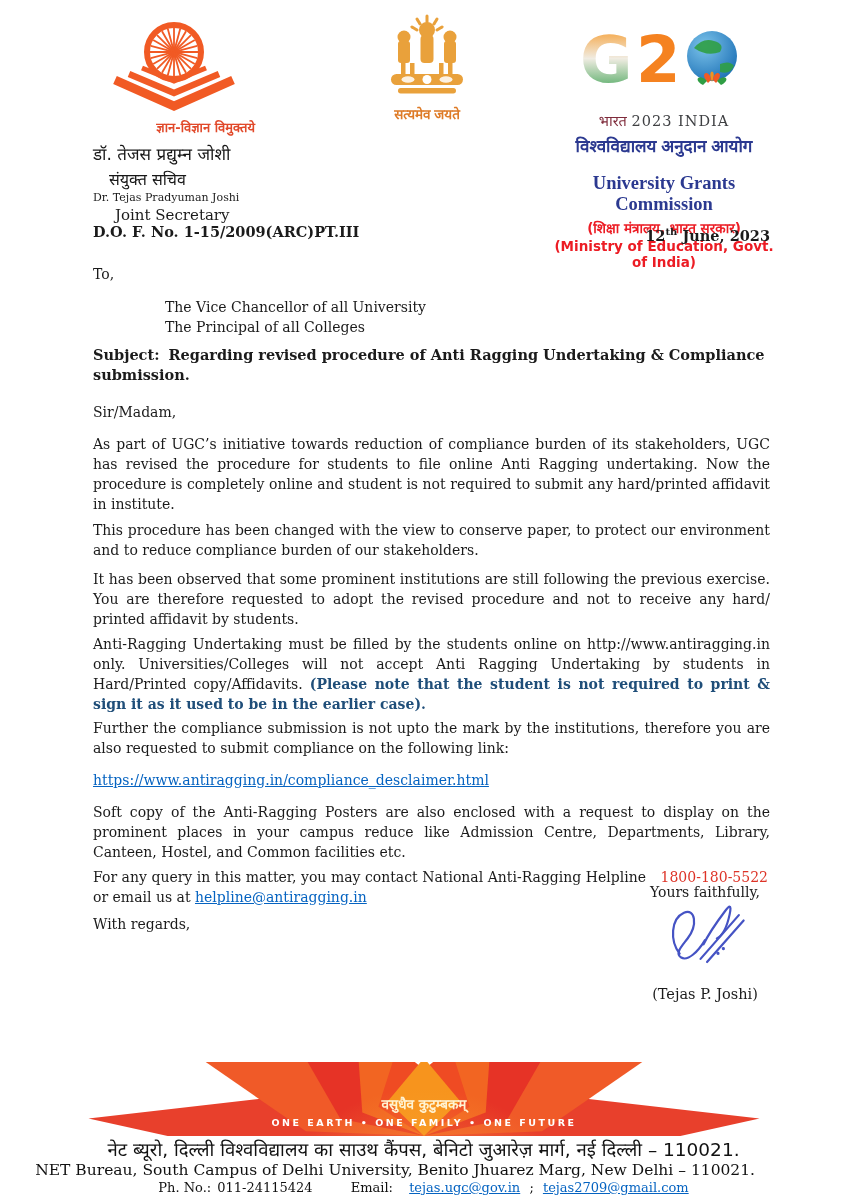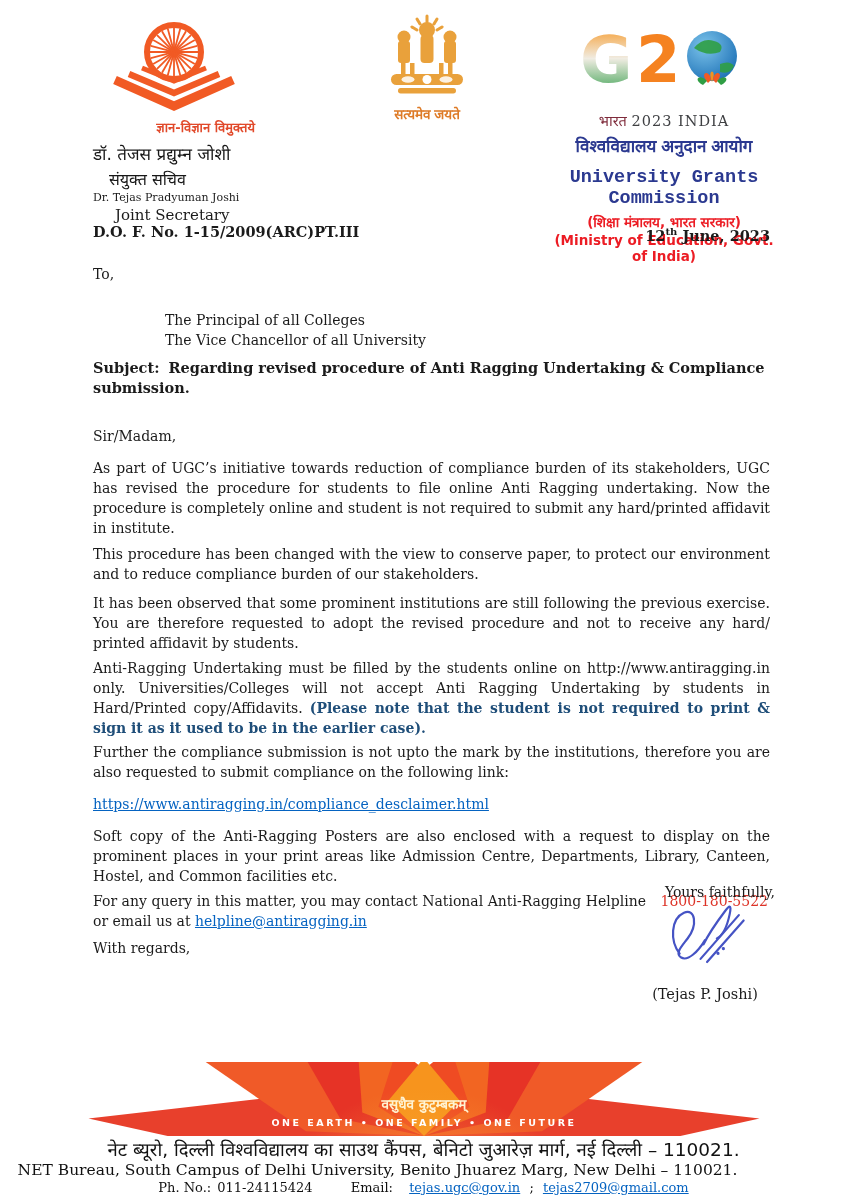--- a/index.html
+++ b/index.html
@@ -17,51 +17,51 @@
   .off-desg-en{font-size:15px;margin:2px 0 0 22px;}
 
   .hdr-center{position:absolute;left:352px;top:12px;width:150px;text-align:center;}
   .emblem-motto{font-family:Liberation Sans, sans-serif;font-size:13.5px;font-weight:bold;color:#de7b27;margin-top:3px;}
 
   .hdr-right{position:absolute;left:548px;top:20px;width:232px;text-align:center;}
   .g20-tagline{font-size:14.5px;margin-top:2px;}
   .g20-tagline .bharat{color:#7e2a3a;font-weight:normal;font-family:"DejaVu Sans",sans-serif;}
   .g20-tagline .yearindia{color:#3f4043;letter-spacing:1px;}
   .ugc-name-hi{font-family:Liberation Sans, sans-serif;font-size:17px;font-weight:bold;color:#2b3990;margin-top:4px;}
-  .ugc-name-en{font-family:Liberation Mono, monospace;font-size:18.5px;font-weight:bold;color:#2b3990;margin-top:10px;}
+  .ugc-name-en{font-family:Liberation Serif, serif;font-size:18.5px;font-weight:bold;color:#2b3990;margin-top:16px;}
   .ugc-min-hi{font-family:"DejaVu Sans",sans-serif;font-size:13.5px;font-weight:bold;color:#ec1c24;margin-top:4px;}
   .ugc-min-en{font-family:"DejaVu Sans",sans-serif;font-size:13.5px;font-weight:bold;color:#ec1c24;margin-top:1px;}
 
   
   .body-block{position:absolute;left:93px;top:222px;width:677px;font-size:14px;line-height:20px;}
   .ref-row{display:flex;justify-content:space-between;font-weight:bold;font-size:14.5px;margin-bottom:18px;}
   sup{font-size:10px;}
-  .to-line{margin-bottom:26px;}
+  .to-line{margin-bottom:13px;}
   .addressees{margin-left:72px;margin-bottom:8px;}
-  .subject-line{font-weight:bold;font-size:14.5px;margin-bottom:28px;}
+  .subject-line{font-weight:bold;font-size:14.5px;margin-bottom:17px;}
   .subject-line .subj-text{margin-left:9px;}
   .salutation{margin-bottom:12px;}
   .body-block p{margin:0 0 6px 0;text-align:justify;}
   p.mb9{margin-bottom:9px;} p.mb5{margin-bottom:5px;} p.mb4{margin-bottom:4px;}
   p.mb12{margin-bottom:12px;} p.mb7{margin-bottom:7px;}
   .blue-note{color:#1f4e79;font-weight:bold;}
   .doc-link{color:#0563c1;text-decoration:underline;cursor:pointer;}
   .link-line{margin-bottom:12px;}
   .helpline-num{color:#dd3327;margin-left:10px;margin-right:2px;}
   .closing{margin-bottom:0;}
 
   .sig-block{position:absolute;right:72px;top:884px;width:140px;text-align:center;}
-  .valediction{font-size:14px;text-align:right;}
+  .valediction{font-size:14px;text-align:center;}
   .signatory{font-weight:normal;font-size:14.5px;margin-top:16px;}
 
   
   .footer-art{position:absolute;left:84px;top:1062px;width:680px;height:74px;}
   .addr-hi{position:absolute;left:0;top:1136px;width:847px;text-align:center;
            font-family:"DejaVu Sans",sans-serif;font-size:18.5px;color:#111;}
-  .addr-en{position:absolute;left:0;top:1161px;width:755px;text-align:center;font-size:15.5px;color:#111;}
+  .addr-en{position:absolute;left:0;top:1161px;width:755px;text-align:right;font-size:15.5px;color:#111;}
   .phone-row{position:absolute;left:0;top:1180px;width:847px;text-align:center;font-size:13px;color:#111;}
   .phone-row .lbl{margin-right:6px;} .phone-row .gap{margin-left:34px;margin-right:12px;}
   .email-link{color:#0563c1;text-decoration:underline;cursor:pointer;}
   .email-sep{margin:0 5px;}
 </style>
 </head>
 <body>
 
 <div class="page">
 
@@ -170,41 +170,41 @@
 
   <div class="body-block">
     <div class="ref-row">
       <span>D.O. F. No. 1-15/2009(ARC)PT.III</span>
       <span><span>12</span><sup>th</sup><span> June, 2023</span></span>
     </div>
 
     <div class="to-line">To,</div>
 
     <div class="addressees">
+      <div>The Vice Chancellor of all University</div>
       <div>The Principal of all Colleges</div>
-      <div>The Vice Chancellor of all University</div>
     </div>
 
     <div class="subject-line">
       <span>Subject:</span><span class="subj-text">Regarding revised procedure of Anti Ragging Undertaking &amp; Compliance submission.</span>
     </div>
 
     <div class="salutation">Sir/Madam,</div>
 
     <p>As part of UGC’s initiative towards reduction of compliance burden of its stakeholders, UGC has revised the procedure for students to file online Anti Ragging undertaking. Now the procedure is completely online and student is not required to submit any hard/printed affidavit in institute.</p>
     <p class="mb9">This procedure has been changed with the view to conserve paper, to protect our environment and to reduce compliance burden of our stakeholders.</p>
     <p class="mb5">It has been observed that some prominent institutions are still following the previous exercise. You are therefore requested to adopt the revised procedure and not to receive any hard/ printed affidavit by students.</p>
     <p class="mb4"><span>Anti-Ragging Undertaking must be filled by the students online on http://www.antiragging.in only. Universities/Colleges will not accept Anti Ragging Undertaking by students in Hard/Printed copy/Affidavits. </span><span class="blue-note">(Please note that the student is not required to print &amp; sign it as it used to be in the earlier case).</span></p>
     <p class="mb12">Further the compliance submission is not upto the mark by the institutions, therefore you are also requested to submit compliance on the following link:</p>
 
     <div class="link-line">
       <a class="doc-link">https://www.antiragging.in/compliance_desclaimer.html</a>
     </div>
 
-    <p class="mb5">Soft copy of the Anti-Ragging Posters are also enclosed with a request to display on the prominent places in your print areas like Admission Centre, Departments, Library, Canteen, Hostel, and Common facilities etc.</p>
+    <p class="mb5">Soft copy of the Anti-Ragging Posters are also enclosed with a request to display on the prominent places in your campus reduce like Admission Centre, Departments, Library, Canteen, Hostel, and Common facilities etc.</p>
 
     <p class="mb7"><span>For any query in this matter, you may contact National Anti-Ragging Helpline </span><span class="helpline-num">1800-180-5522</span><span> or email us at </span><a class="doc-link">helpline@antiragging.in</a></p>
 
     <div class="closing">With regards,</div>
   </div>
 
   <div class="sig-block">
     <div class="valediction">Yours faithfully,</div>
     <svg width="100" height="66" viewBox="0 0 100 66">
       <g transform="rotate(-8 50 33)" fill="none" stroke="#4553c4" stroke-width="2.2" stroke-linecap="round">

